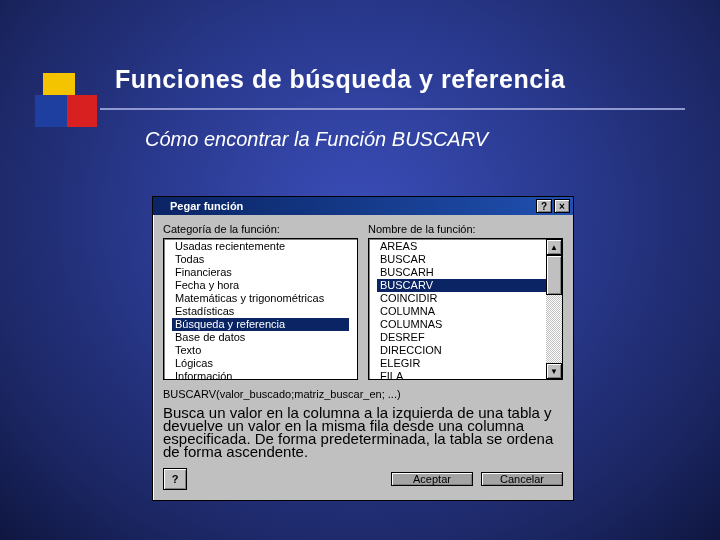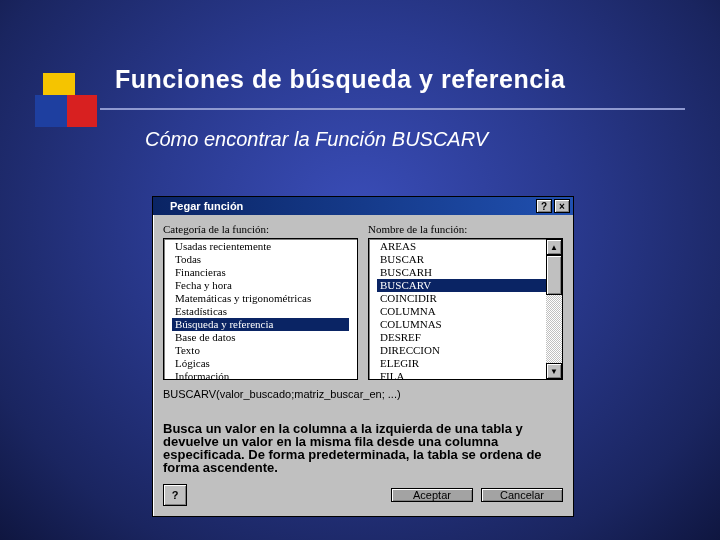--- a/index.html
+++ b/index.html
@@ -66,21 +66,21 @@
   .tb-btn {
     width: 16px; height: 14px;
     background: #c0c0c0;
     border: 1px solid #000;
     box-shadow: 1px 1px 0 #fff inset, -1px -1px 0 #808080 inset;
     display: flex; align-items: center; justify-content: center;
     color: #000; font-weight: bold; font-size: 10px;
     cursor: pointer;
   }
   .dialog-body { padding: 8px 10px 10px 10px; }
-  .two-col { display: flex; gap: 10px; font-family: Liberation Serif, serif; }
+  .two-col { display: flex; gap: 10px; }
   .col { flex: 1; display: flex; flex-direction: column; }
   .col-label { font-size: 11px; margin-bottom: 3px; }
   .listbox {
     background: #fff;
     border: 1px solid #000;
     box-shadow: 1px 1px 0 #808080 inset;
     height: 142px;
     overflow: hidden;
     font-size: 11px;
   }
@@ -109,24 +109,23 @@
     font-size: 8px;
   }
   .sb-track { flex: 1; background: repeating-conic-gradient(#c0c0c0 0 25%, #fff 0 50%) 0 0/2px 2px; }
   .sb-thumb { height: 40px; background: #c0c0c0; border: 1px solid #000; box-shadow: 1px 1px 0 #fff inset, -1px -1px 0 #808080 inset; }
   .syntax {
     margin-top: 8px;
     font-weight: normal;
     font-size: 11px;
   }
   .description {
-    margin-top: 22px;
-    font-size: 13px;
+    margin-top: 6px;
+    font-size: 15px;
     line-height: 13px;
-    font-weight: bold;
   }
   .button-row {
     display: flex;
     justify-content: flex-end;
     align-items: center;
     gap: 8px;
     margin-top: 10px;
   }
   .help-btn {
     width: 24px; height: 22px;

